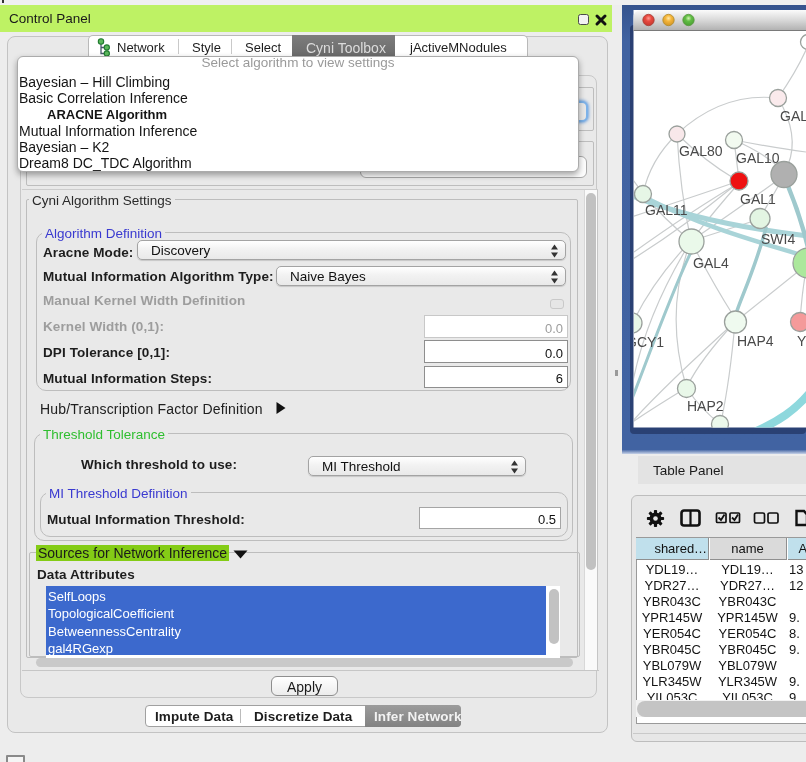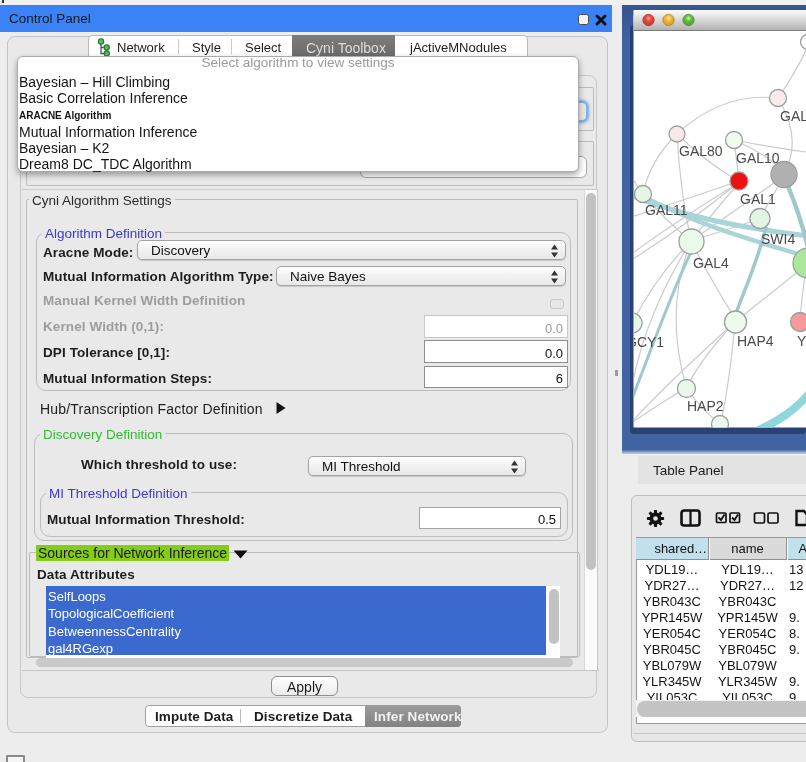--- a/index.html
+++ b/index.html
@@ -14,21 +14,21 @@
 .field .v{position:absolute;right:4px;bottom:1.5px;font-size:13px;color:#111;}
 .fs{position:absolute;border:1px solid #bdbdbd;border-radius:10px;}
 .leg{position:absolute;top:-7.5px;background:#E9E9E9;padding:0 3px;font-size:13.5px;color:#2a2a2a;white-space:nowrap;}
 </style>
 </head>
 <body>
 
 <div class="abs" style="left:0;top:0;width:806px;height:5px;background:#F0F0F0;"></div>
 <div class="abs" style="left:2px;top:0;width:2px;height:3px;background:#333;"></div>
 
-<div class="abs" style="left:0;top:5px;width:612px;height:27px;background:#3b82f6;">
+<div class="abs" style="left:0;top:5px;width:612px;height:27px;background:#bef264;">
   <div class="abs" style="left:9px;top:6px;font-size:13.5px;color:#1a1a1a;">Control Panel</div>
   <div class="abs" style="left:578px;top:9px;width:11px;height:11px;border:1.6px solid #4a4a4a;border-radius:2.5px;background:#f2f2f2;"></div>
   <svg class="abs" style="left:594px;top:8px;" width="14" height="14" viewBox="0 0 14 14">
       <path d="M3 3 L11 11 M11 3 L3 11" stroke="#111" stroke-width="3" stroke-linecap="round"></path>
     </svg>
 </div>
 
 <div class="abs" style="left:7px;top:36px;width:601px;height:697px;background:#E9E9E9;border:1px solid #c3c3c3;border-radius:8px;"></div>
 
 <div class="abs" style="left:20px;top:75px;width:577px;height:623px;background:#E9E9E9;border:1px solid #c8c8c8;border-radius:8px;"></div>
@@ -99,21 +99,21 @@
 <div class="field" style="left:424px;top:366px;width:144px;height:22px;border-color:#8e8e8e;">
     <div class="v">6</div>
   </div>
 
 <div class="abs" style="left:40px;top:401px;font-size:14px;letter-spacing:0.2px;color:#202020;">Hub/Transcription Factor Definition</div>
 <svg class="abs" style="left:275px;top:401px;" width="12" height="14" viewBox="0 0 12 14">
     <path d="M1.5 1 L10.5 7 L1.5 13 Z" fill="#111"></path>
   </svg>
 
 <div class="fs" style="left:34px;top:433px;width:539px;height:108px;">
-  <div class="leg" style="left:5px;color:#2fbe2f;">Discovery Definition</div>
+  <div class="leg" style="left:5px;color:#2fbe2f;">Threshold Tolerance</div>
 </div>
 <div class="abs lbl" style="left:81px;top:457px;">Which threshold to use:</div>
 <div class="combo" style="left:308px;top:456px;width:218px;height:20px;">
   <div class="ct">MI Threshold</div>
   <svg class="abs" style="right:6px;top:3px;" width="9" height="14" viewBox="0 0 9 14">
       <path d="M4.5 0.5 L8 5.5 L1 5.5 Z" fill="#333"></path>
       <path d="M4.5 13.5 L1 8.5 L8 8.5 Z" fill="#333"></path>
     </svg>
 </div>
 <div class="fs" style="left:40px;top:492px;width:528px;height:45px;">
@@ -144,21 +144,21 @@
 <div class="abs lbl" style="left:155px;top:709px;">Impute Data</div>
 <div class="abs lbl" style="left:254px;top:709px;">Discretize Data</div>
 <div class="abs lbl" style="left:374px;top:709px;color:#f2f2f2;">Infer Network</div>
 
 <div class="abs" style="left:6px;top:755px;width:19px;height:14px;border:2px solid #8a8a8a;background:#f5f5f5;border-radius:1px;"></div>
 
 <div class="abs" style="left:615px;top:370px;width:3px;height:6px;background:#9a9a9a;"></div>
 
 <div class="abs" style="left:17px;top:56px;width:562px;height:116px;background:#fff;border:1px solid #ababab;border-radius:6px;box-shadow:0 3px 6px rgba(0,0,0,0.35);"></div>
 <div class="abs" style="left:17px;top:54.5px;width:562px;text-align:center;font-size:13.5px;color:#9a9a9a;">Select algorithm to view settings</div>
-<div class="abs" style="left:19px;top:73.5px;font-size:14px;color:#141414;line-height:16px;">Bayesian – Hill Climbing<br>Basic Correlation Inference<br><b style="font-size:10px;">ARACNE Algorithm</b><br>Mutual Information Inference<br>Bayesian – K2<br>Dream8 DC_TDC Algorithm</div>
+<div class="abs" style="left:19px;top:73.5px;font-size:14px;color:#141414;line-height:16px;">Bayesian – Hill Climbing<br>Basic Correlation Inference<br><b style="font-size:13px;padding-left:28px;">ARACNE Algorithm</b><br>Mutual Information Inference<br>Bayesian – K2<br>Dream8 DC_TDC Algorithm</div>
 
 <div class="abs" style="left:622px;top:5px;width:184px;height:449px;background:linear-gradient(#36548E,#4062A1 8%,#4163A2 99%,#c7d2e8 100%);"></div>
 <svg class="abs" style="left:622px;top:5px;" width="184" height="449" viewBox="0 0 184 449">
   <defs>
     <linearGradient id="tbar" x1="0" y1="0" x2="0" y2="1">
       <stop offset="0" stop-color="#fbfbfb"></stop>
         <stop offset="0.5" stop-color="#d8d8d8"></stop>
         <stop offset="1" stop-color="#b0b0b0"></stop>
     </linearGradient>
     <radialGradient id="red" cx="0.5" cy="0.35" r="0.65">

